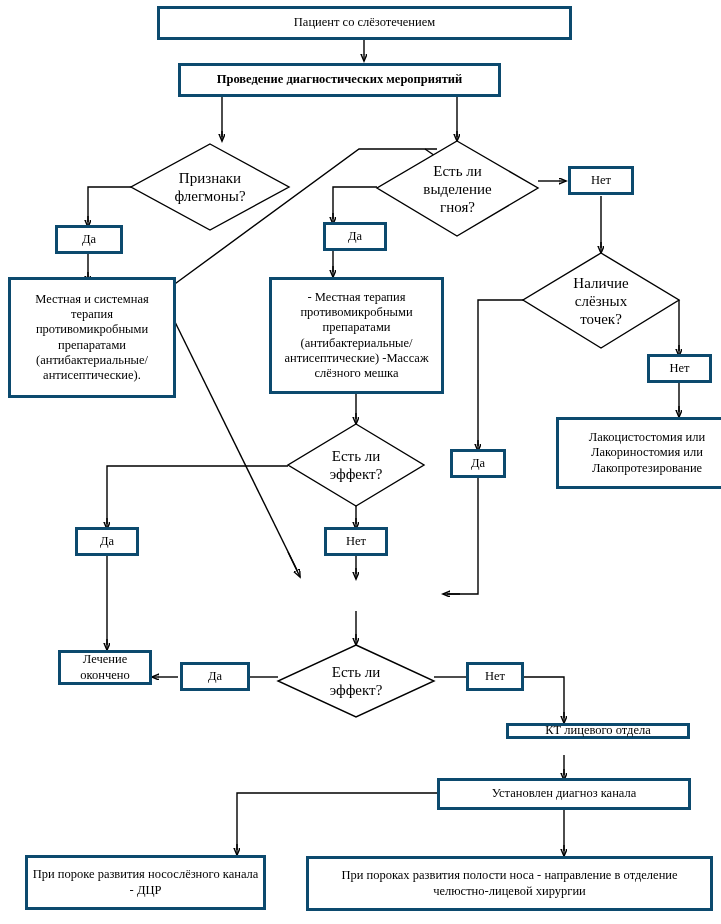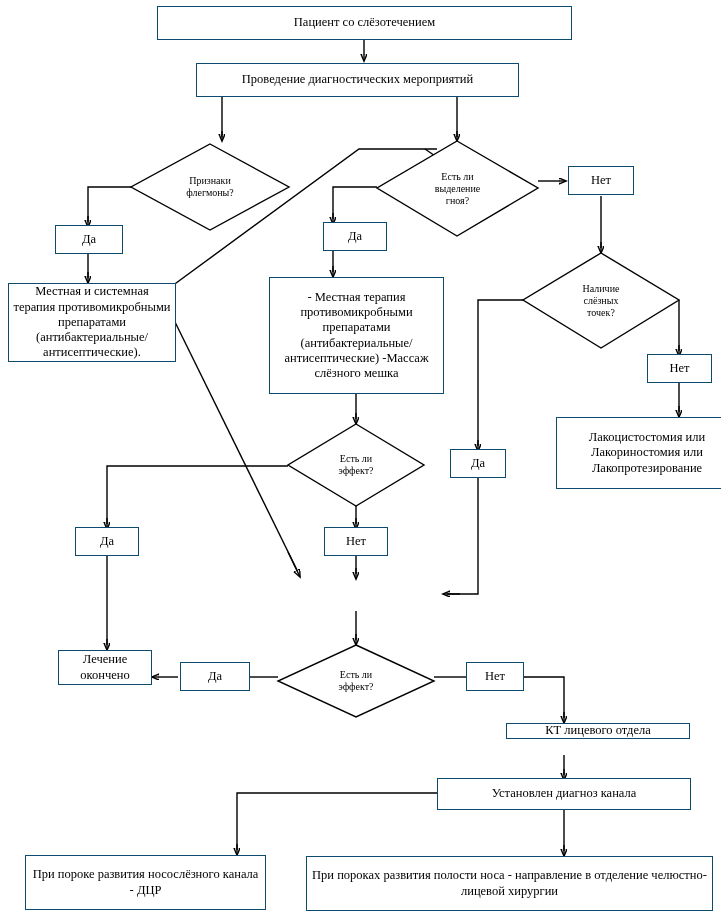--- a/index.html
+++ b/index.html
@@ -1,27 +1,27 @@
 <!DOCTYPE html>
 <html><head>
 <meta charset="utf-8">
 <style>
   html,body{margin:0;padding:0;background:#ffffff;}
   body{font-family:"Liberation Serif", serif;color:#000;}
   #canvas{position:relative;width:721px;height:924px;background:#ffffff;overflow:hidden;}
-  .node{position:absolute;box-sizing:border-box;border:1px solid #0c4a6e;background:#fff;
+  .node{position:absolute;box-sizing:border-box;border:3px solid #0c4a6e;background:#fff;
         display:flex;align-items:center;justify-content:center;text-align:center;
         font-size:12.5px;line-height:1.22;padding:2px 4px;z-index:3;}
   .node.small{font-size:12.5px;}
   .node.tall{font-size:12.5px;}
   .diamond{position:absolute;z-index:3;}
   .diamond svg{position:absolute;left:0;top:0;overflow:visible;}
   .diamond .dlabel{position:absolute;left:0;top:0;width:100%;height:100%;
         display:flex;align-items:center;justify-content:center;text-align:center;
-        font-size:10px;line-height:1.2;white-space:pre-line;z-index:4;}
+        font-size:15px;line-height:1.2;white-space:pre-line;z-index:4;}
   #edges{position:absolute;left:0;top:0;width:721px;height:924px;z-index:1;}
   #edges line, #edges polyline, #edges path{stroke:#000;stroke-width:1.4;fill:none;}
 </style>
 </head>
 <body>
 
 <div id="canvas">
 
   <svg id="edges" viewBox="0 0 721 924" width="721" height="924">
     <defs>
@@ -104,29 +104,29 @@
 
     <polyline points="437,793 237,793 237,850"></polyline>
     <line x1="237" y1="844" x2="237" y2="855" marker-end="url(#ah)"></line>
 
     <polyline points="564,810 564,851"></polyline>
     <line x1="564" y1="845" x2="564" y2="856" marker-end="url(#ah)"></line>
   </svg>
 
   <div class="node" style="left:157px;top:6px;width:415px;height:34px;">Пациент со слёзотечением</div>
 
-  <div class="node" style="left:196px;top:63px;width:323px;height:34px;">Проведение диагностических мероприятий</div>
+  <div class="node" style="left:178px;top:63px;width:323px;height:34px;font-weight:bold;">Проведение диагностических мероприятий</div>
 
   <div class="node small" style="left:55px;top:225px;width:68px;height:29px;">Да</div>
 
   <div class="node small" style="left:323px;top:222px;width:64px;height:29px;">Да</div>
 
   <div class="node small" style="left:568px;top:166px;width:66px;height:29px;">Нет</div>
 
-  <div class="node tall" style="left:8px;top:283px;width:168px;height:79px;">Местная и системная терапия противомикробными препаратами (антибактериальные/ антисептические).</div>
+  <div class="node tall" style="left:8px;top:277px;width:168px;height:121px;">Местная и системная терапия противомикробными препаратами (антибактериальные/ антисептические).</div>
 
   <div class="node tall" style="left:269px;top:277px;width:175px;height:117px;">- Местная терапия противомикробными препаратами (антибактериальные/ антисептические) -Массаж слёзного мешка</div>
 
   <div class="node small" style="left:647px;top:354px;width:65px;height:29px;">Нет</div>
 
   <div class="node tall" style="left:556px;top:417px;width:182px;height:72px;">Лакоцистостомия или Лакориностомия или Лакопротезирование</div>
 
   <div class="node small" style="left:450px;top:449px;width:56px;height:29px;">Да</div>
 
   <div class="node small" style="left:75px;top:527px;width:64px;height:29px;">Да</div>

